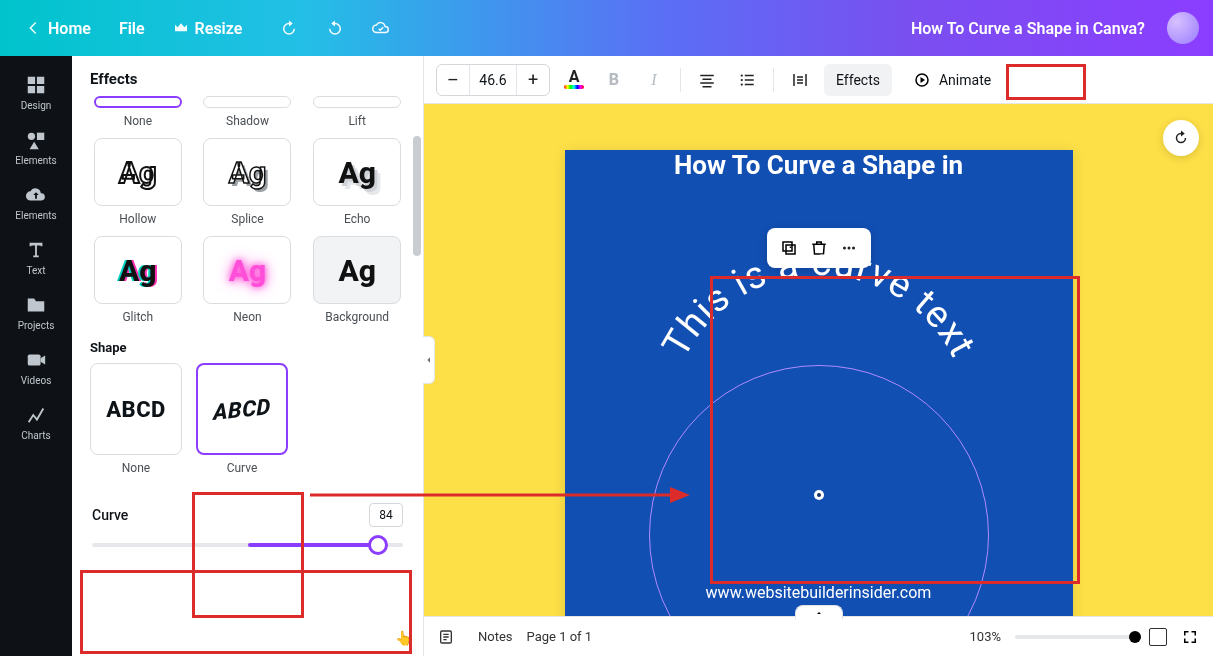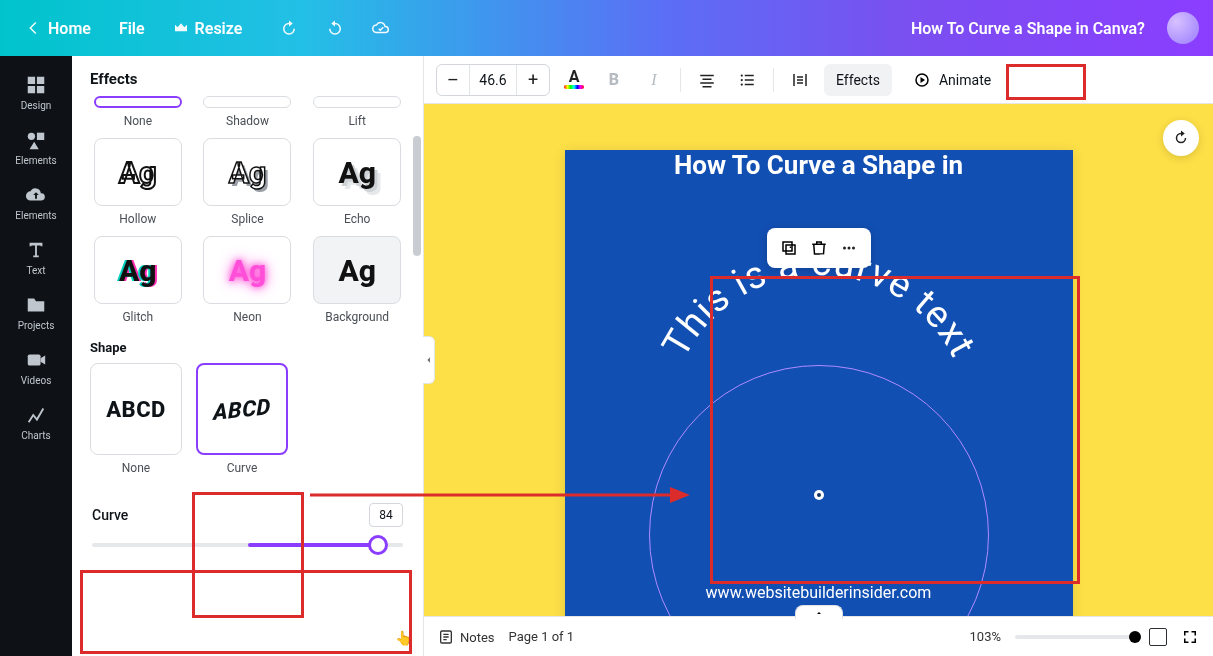--- a/index.html
+++ b/index.html
@@ -402,21 +402,21 @@
           </svg>
         </div>
     </div>
 
     <div class="bottom">
       <div class="chev-up">
           <svg width="10" height="8" viewBox="0 0 24 24">
             <path d="M6 15l6-6 6 6z"></path>
           </svg>
         </div>
-      <div style="display:flex;align-items:flex-end;gap:6px;cursor:pointer">
+      <div style="display:flex;align-items:center;gap:24px;cursor:pointer">
         <svg width="16" height="16" viewBox="0 0 24 24">
             <rect x="4" y="3" width="16" height="18" rx="2" fill="none" stroke="#333" stroke-width="2"></rect>
             <path d="M8 8h8M8 12h8M8 16h5" stroke="#333" stroke-width="2"></path>
           </svg>
         <span>Notes</span>
       </div>
       <div>Page 1 of 1</div>
       <div class="zoom">
         <span>103%</span>
         <div class="zslider">

